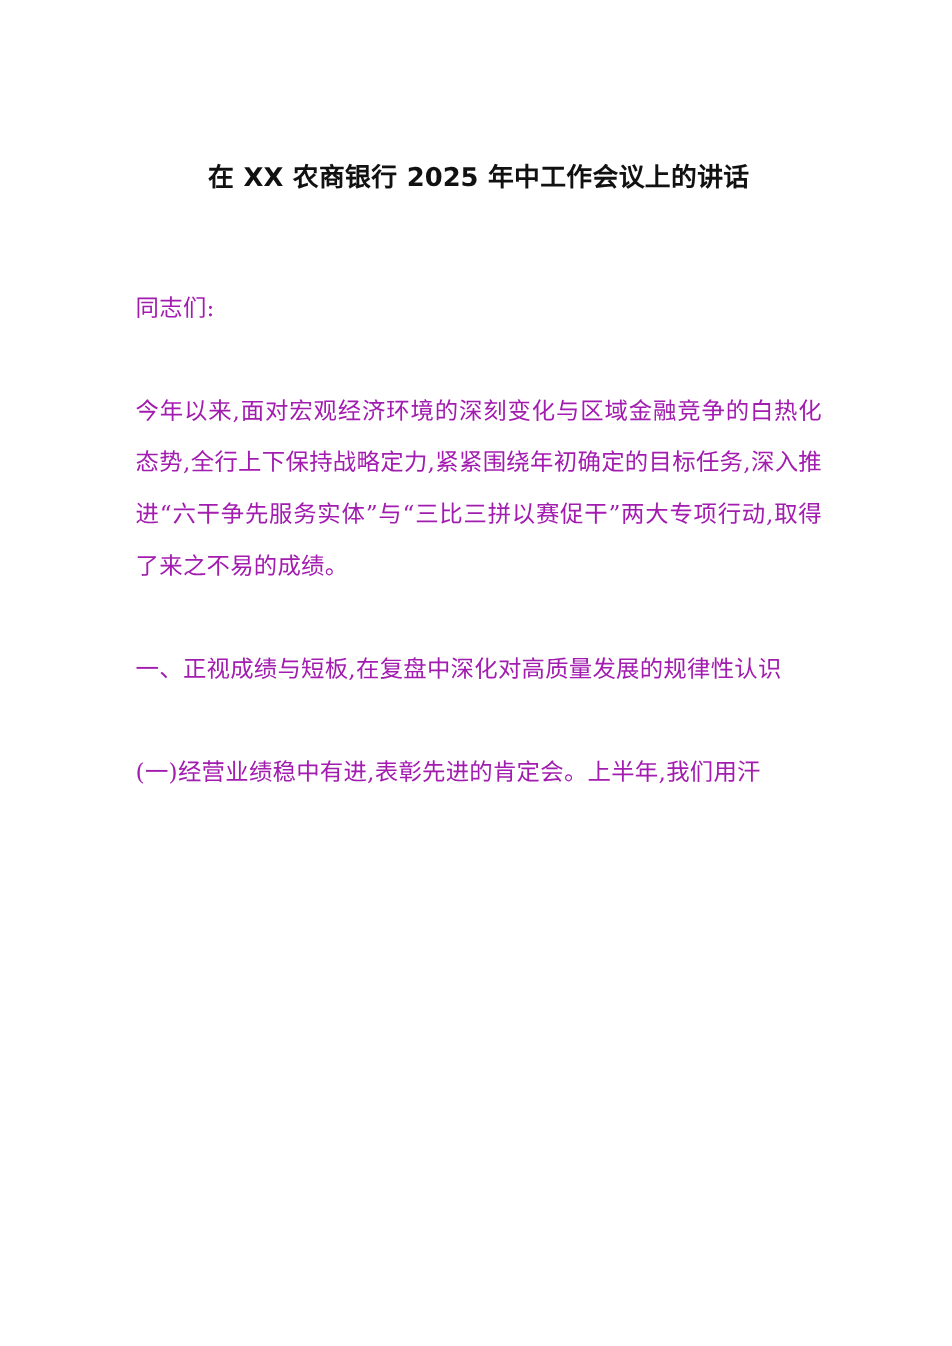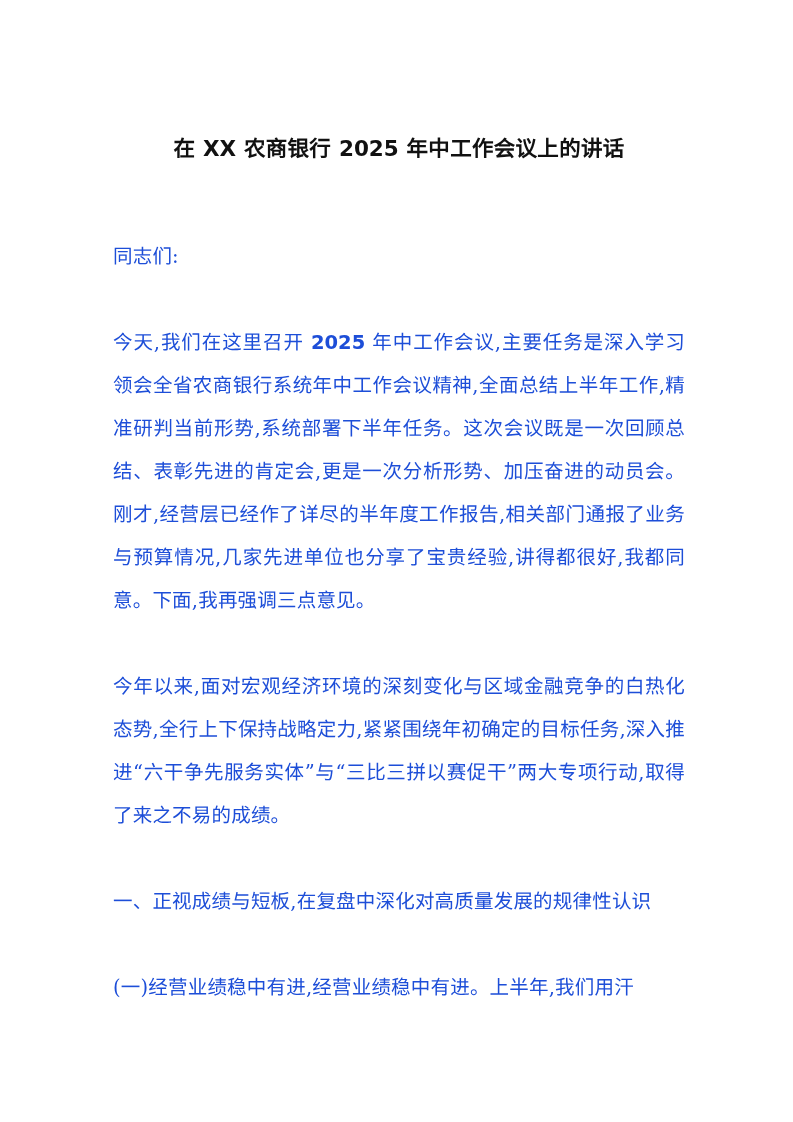--- a/index.html
+++ b/index.html
@@ -49,21 +49,21 @@
   
   .para {
     margin: 0;
     padding: 0;
     font-size: 19.5px;
     font-weight: 400;
     line-height: 43px;
     text-align: justify;
     text-justify: inter-ideograph;
     letter-spacing: 0.2px;
-    color: #1d4ed8;
+    color: #a21caf;
     word-break: break-all;
   }
 
   .para + .para {
     margin-top: 43px;
   }
 
   .gap-after-title {
     margin-top: 65px;
   }
@@ -84,22 +84,21 @@
 
 <div class="page">
   <div class="content">
 
     <div class="title-block">
       <h1 class="doc-title">在 <span class="num">XX</span> 农商银行 <span class="num">2025</span> 年中工作会议上的讲话</h1>
     </div>
 
     <p class="para gap-after-title">同志们:</p>
 
-    <p class="para">今天,我们在这里召开 <span class="num">2025</span> 年中工作会议,主要任务是深入学习领会全省农商银行系统年中工作会议精神,全面总结上半年工作,精准研判当前形势,系统部署下半年任务。这次会议既是一次回顾总结、表彰先进的肯定会,更是一次分析形势、加压奋进的动员会。刚才,经营层已经作了详尽的半年度工作报告,相关部门通报了业务与预算情况,几家先进单位也分享了宝贵经验,讲得都很好,我都同意。下面,我再强调三点意见。</p>
 
     <p class="para">今年以来,面对宏观经济环境的深刻变化与区域金融竞争的白热化态势,全行上下保持战略定力,紧紧围绕年初确定的目标任务,深入推进“六干争先服务实体”与“三比三拼以赛促干”两大专项行动,取得了来之不易的成绩。</p>
 
     <p class="para heading-para">一、正视成绩与短板,在复盘中深化对高质量发展的规律性认识</p>
 
-    <p class="para">(一)经营业绩稳中有进,经营业绩稳中有进。上半年,我们用汗</p>
+    <p class="para">(一)经营业绩稳中有进,表彰先进的肯定会。上半年,我们用汗</p>
 
   </div>
 </div>
 
 </body></html>

